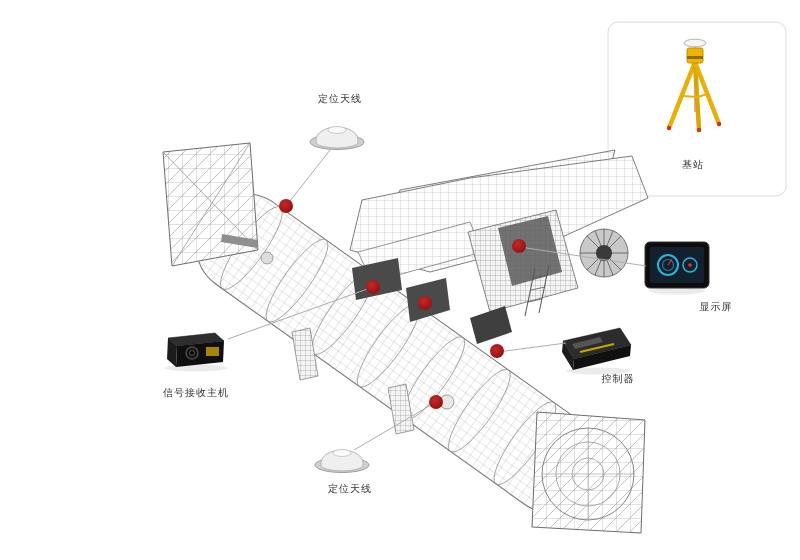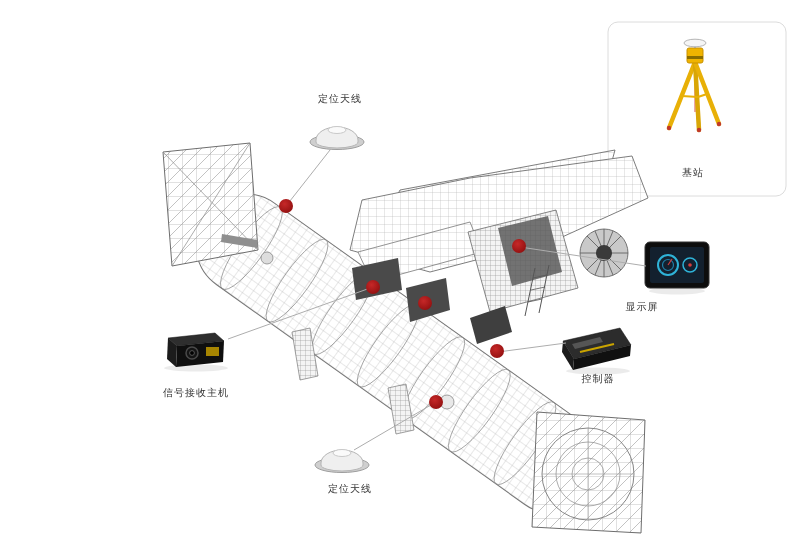--- a/index.html
+++ b/index.html
@@ -180,21 +180,21 @@
       <circle cx="519" cy="246" r="7" fill="url(#dotGrad)"></circle>
       <circle cx="497" cy="351" r="7" fill="url(#dotGrad)"></circle>
       <circle cx="436" cy="402" r="7" fill="url(#dotGrad)"></circle>
     </g>
   </svg>
 
   <div class="label" style="left:340px;top:92px">定位天线</div>
 
   <div class="label" style="left:196px;top:386px">信号接收主机</div>
 
-  <div class="label" style="left:598px;top:372px">控制器</div>
-
-  <div class="label" style="left:642px;top:300px">显示屏</div>
-
-  <div class="label" style="left:693px;top:166px">基站</div>
+  <div class="label" style="left:618px;top:372px">控制器</div>
+
+  <div class="label" style="left:716px;top:300px">显示屏</div>
+
+  <div class="label" style="left:693px;top:158px">基站</div>
 
   <div class="label" style="left:350px;top:482px">定位天线</div>
 
 </div>
 
 </body></html>

